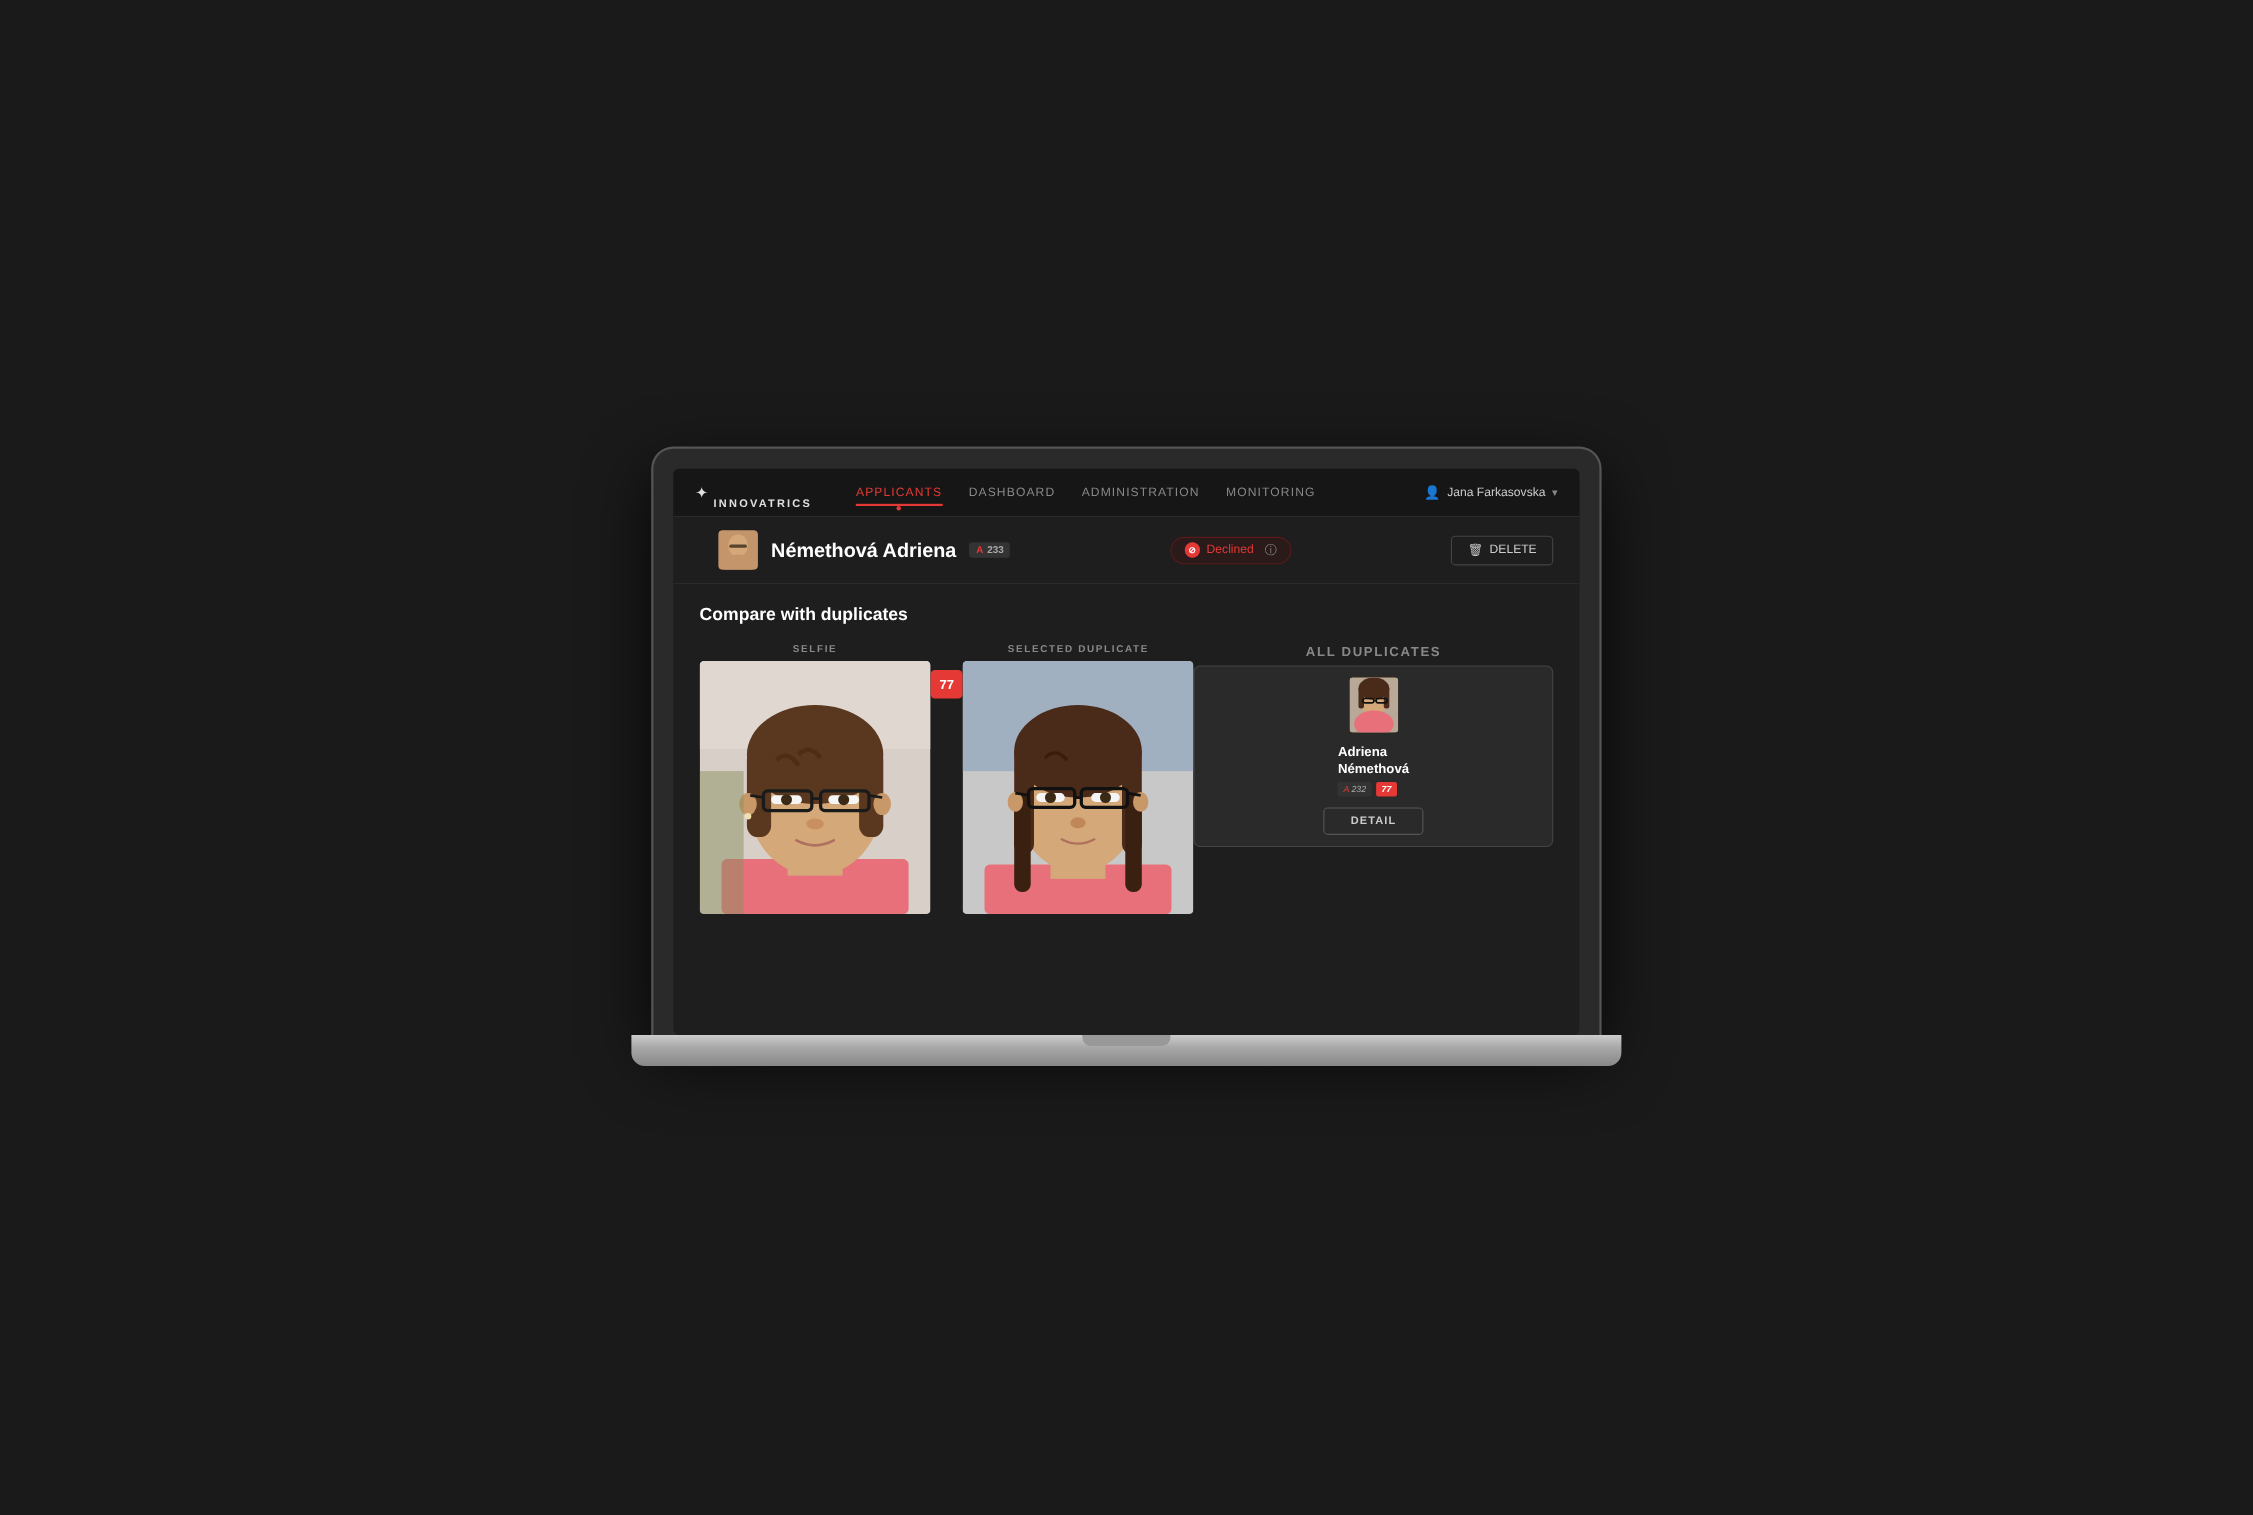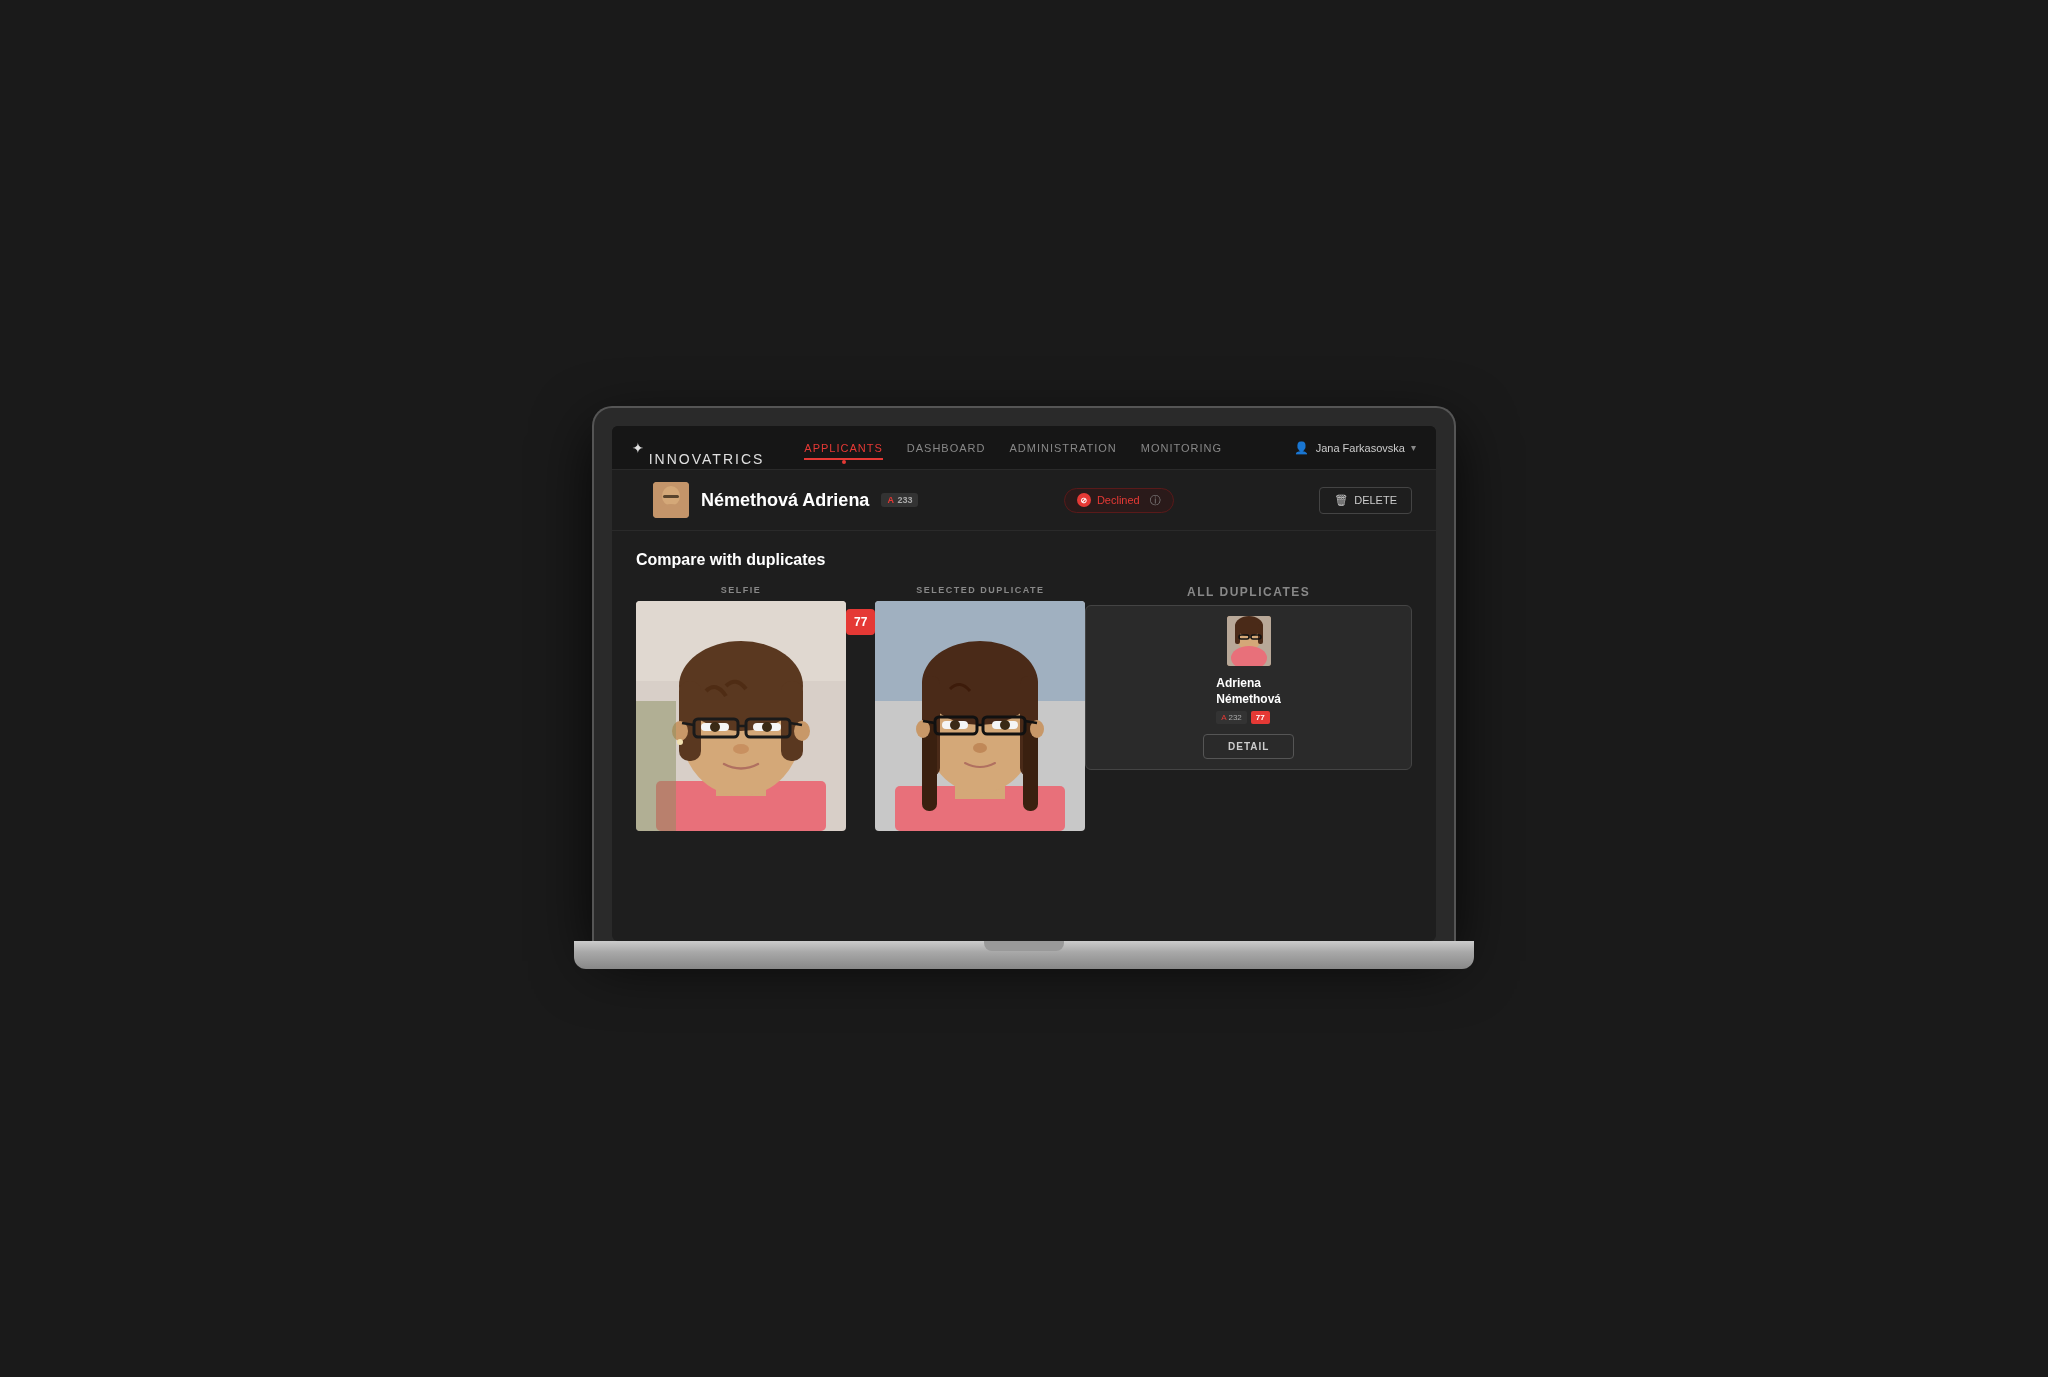--- a/index.html
+++ b/index.html
@@ -89,22 +89,22 @@
     }
 
     .logo-icon {
       color: #e0e0e0;
       font-size: 14px;
       letter-spacing: -1px;
     }
 
     .logo-text {
       color: #e0e0e0;
-      font-size: 14px;
-      font-weight: 400;
+      font-size: 10px;
+      font-weight: 700;
       letter-spacing: 2px;
       text-transform: uppercase;
       margin-top: 22px;
     }
 
     .nav-links {
       display: flex;
       align-items: center;
       gap: 24px;
       flex: 1;
@@ -358,20 +358,21 @@
       color: #ffffff;
       font-size: 12px;
       font-weight: 600;
       line-height: 1.3;
     }
 
     .dup-badges {
       display: flex;
       gap: 4px;
       margin-top: 4px;
+      font-style: italic;
     }
 
     .dup-badge {
       background: #333;
       color: #aaa;
       font-size: 8px;
       padding: 2px 5px;
       border-radius: 2px;
     }
 

